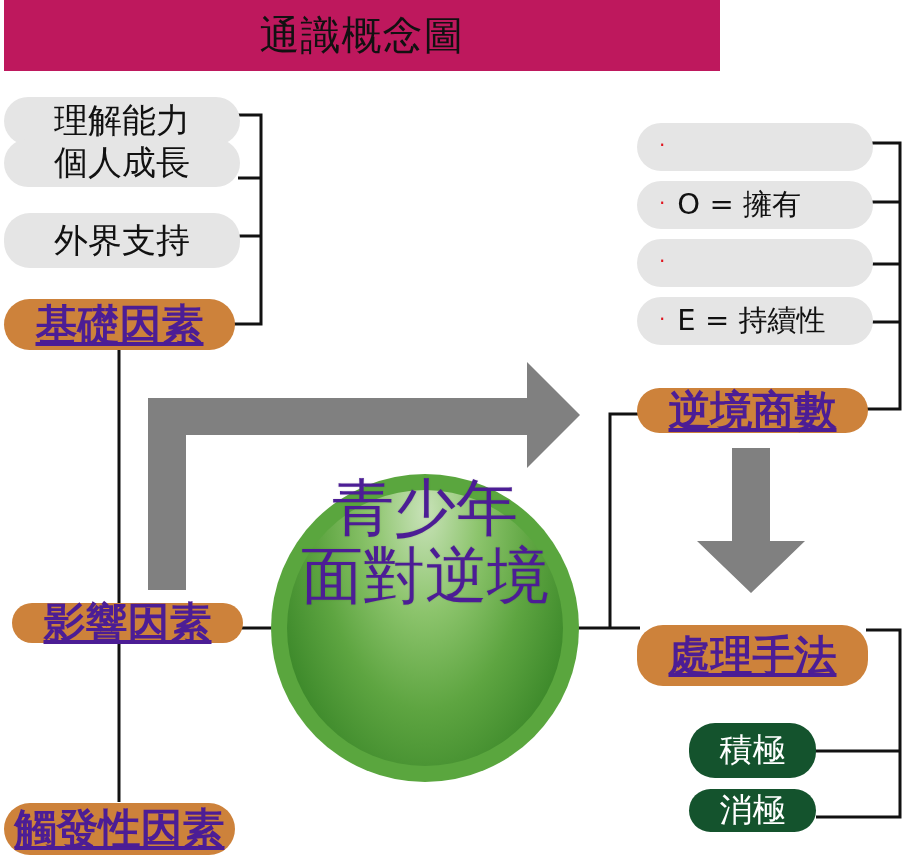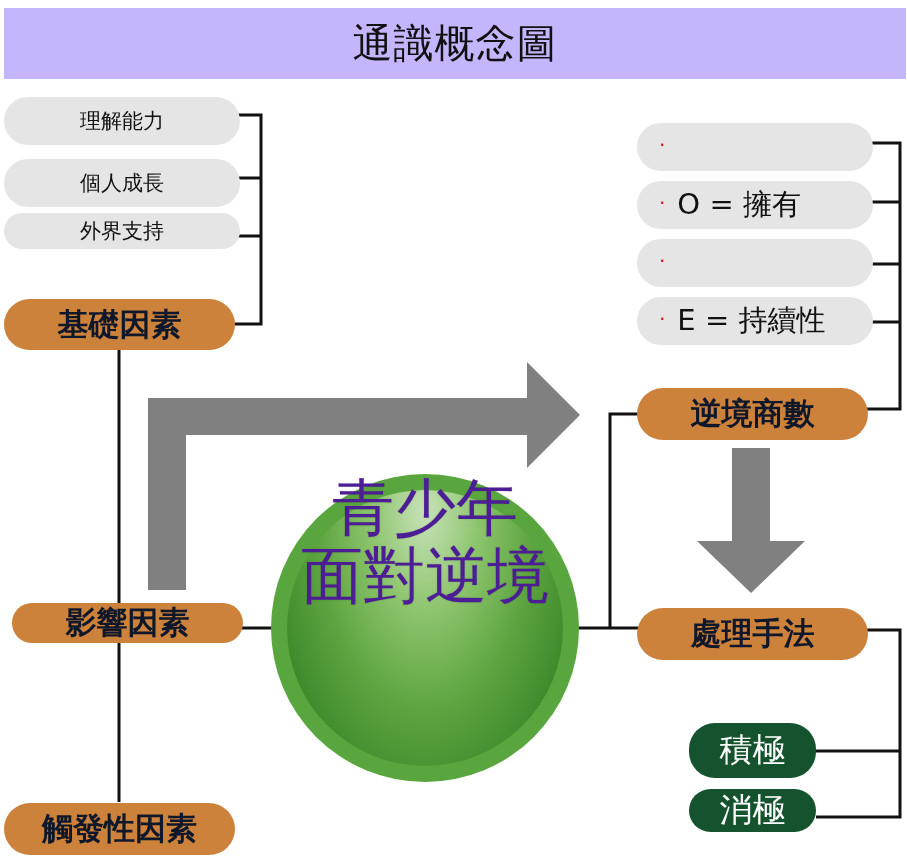--- a/index.html
+++ b/index.html
@@ -1,24 +1,24 @@
 <!DOCTYPE html>
 <html><head>
   <meta charset="utf-8">
   <style>
     html, body { margin: 0; padding: 0; background: #ffffff; }
     body { width: 907px; height: 861px; position: relative; overflow: hidden;
            font-family: "DejaVu Sans", "Liberation Sans", sans-serif; }
-    .title-bar { position: absolute; left: 4px; top: 8px; width: 902px; height: 71px;
-                 background: #c4b5fd; display: flex; align-items: center; justify-content: center; }
+    .title-bar { position: absolute; left: 4px; top: 0; width: 716px; height: 71px;
+                 background: #be185d; display: flex; align-items: center; justify-content: center; }
     .title-bar span { font-size: 40px; color: #111; letter-spacing: 1px; }
     .pill { position: absolute; display: flex; align-items: center; justify-content: center;
             border-radius: 26px; box-sizing: border-box; }
-    .pill.grey { background: #e5e5e5; color: #111; font-size: 21px; }
-    .pill.orange { background: #cd823b; color: #0f172a; font-size: 31px; font-weight: bold; }
+    .pill.grey { background: #e5e5e5; color: #111; font-size: 34px; }
+    .pill.orange { background: #cd823b; color: #4c1d95; font-size: 42px; font-weight: bold; text-decoration: underline; }
     .pill.green { background: #14532d; color: #fff; font-size: 33px; }
     .pill.coder { justify-content: flex-start; padding-left: 22px; font-size: 29px; }
     .dot { color: #e0141e; font-size: 20px; margin-right: 12px; position: relative; top: -2px; }
     svg.lines { position: absolute; left: 0; top: 0; }
     .center { position: absolute; left: 271px; top: 474px; width: 308px; height: 308px; border-radius: 50%;
               background: #5aa63e; }
     .center-inner { position: absolute; left: 16px; top: 16px; width: 276px; height: 276px; border-radius: 50%;
                     background: radial-gradient(ellipse at 50% 8%, #c8e2b8 0%, #8cc46c 28%, #5ea541 55%, #3f8b2c 80%, #2e7520 100%); }
     .center-text { position: absolute; left: 0; top: 0; width: 100%; height: 100%; display: flex; flex-direction: column;
                    align-items: center; justify-content: flex-start; color: #4c1d95; font-weight: normal; font-size: 62px;
@@ -55,24 +55,24 @@
   </g>
 
   <polygon fill="#808080" points="148,398 527,398 527,362 580,415 527,468 527,435 186,435 186,590 148,590"></polygon>
 
   <polygon fill="#808080" points="732,448 770,448 770,541 805,541 751,593 697,541 732,541"></polygon>
 </svg>
 
 <div class="pill grey" style="left:4px;top:97px;width:236px;height:48px;">
   <span>理解能力</span>
 </div>
-<div class="pill grey" style="left:4px;top:159px;width:236px;height:48px;">
+<div class="pill grey" style="left:4px;top:139px;width:236px;height:48px;">
   <span>個人成長</span>
 </div>
-<div class="pill grey" style="left:4px;top:213px;width:236px;height:36px;font-family:Liberation Mono, monospace;">
+<div class="pill grey" style="left:4px;top:213px;width:236px;height:55px;font-family:Liberation Mono, monospace;">
   <span>外界支持</span>
 </div>
 <div class="pill orange" style="left:4px;top:299px;width:231px;height:51px;">
   <span>基礎因素</span>
 </div>
 <div class="pill orange" style="left:12px;top:603px;width:231px;height:40px;">
   <span>影響因素</span>
 </div>
 <div class="pill orange" style="left:4px;top:803px;width:231px;height:52px;align-items:center;">
   <span>觸發性因素</span>
@@ -94,24 +94,24 @@
   <span>O = 擁有</span>
 </div>
 <div class="pill grey coder" style="left:637px;top:239px;width:236px;height:48px;">
   <span class="dot">·</span>
 </div>
 <div class="pill grey coder" style="left:637px;top:297px;width:236px;height:48px;">
   <span class="dot">·</span>
   <span>E = 持續性</span>
 </div>
 
-<div class="pill orange" style="left:637px;top:388px;width:231px;height:52px;">
+<div class="pill orange" style="left:637px;top:388px;width:231px;height:45px;">
   <span>逆境商數</span>
 </div>
-<div class="pill orange" style="left:637px;top:608px;width:231px;height:52px;">
+<div class="pill orange" style="left:637px;top:625px;width:231px;height:61px;">
   <span>處理手法</span>
 </div>
 
 <div class="pill green" style="left:689px;top:723px;width:127px;height:55px;">
   <span>積極</span>
 </div>
 <div class="pill green" style="left:689px;top:789px;width:127px;height:43px;">
   <span>消極</span>
 </div>
 

